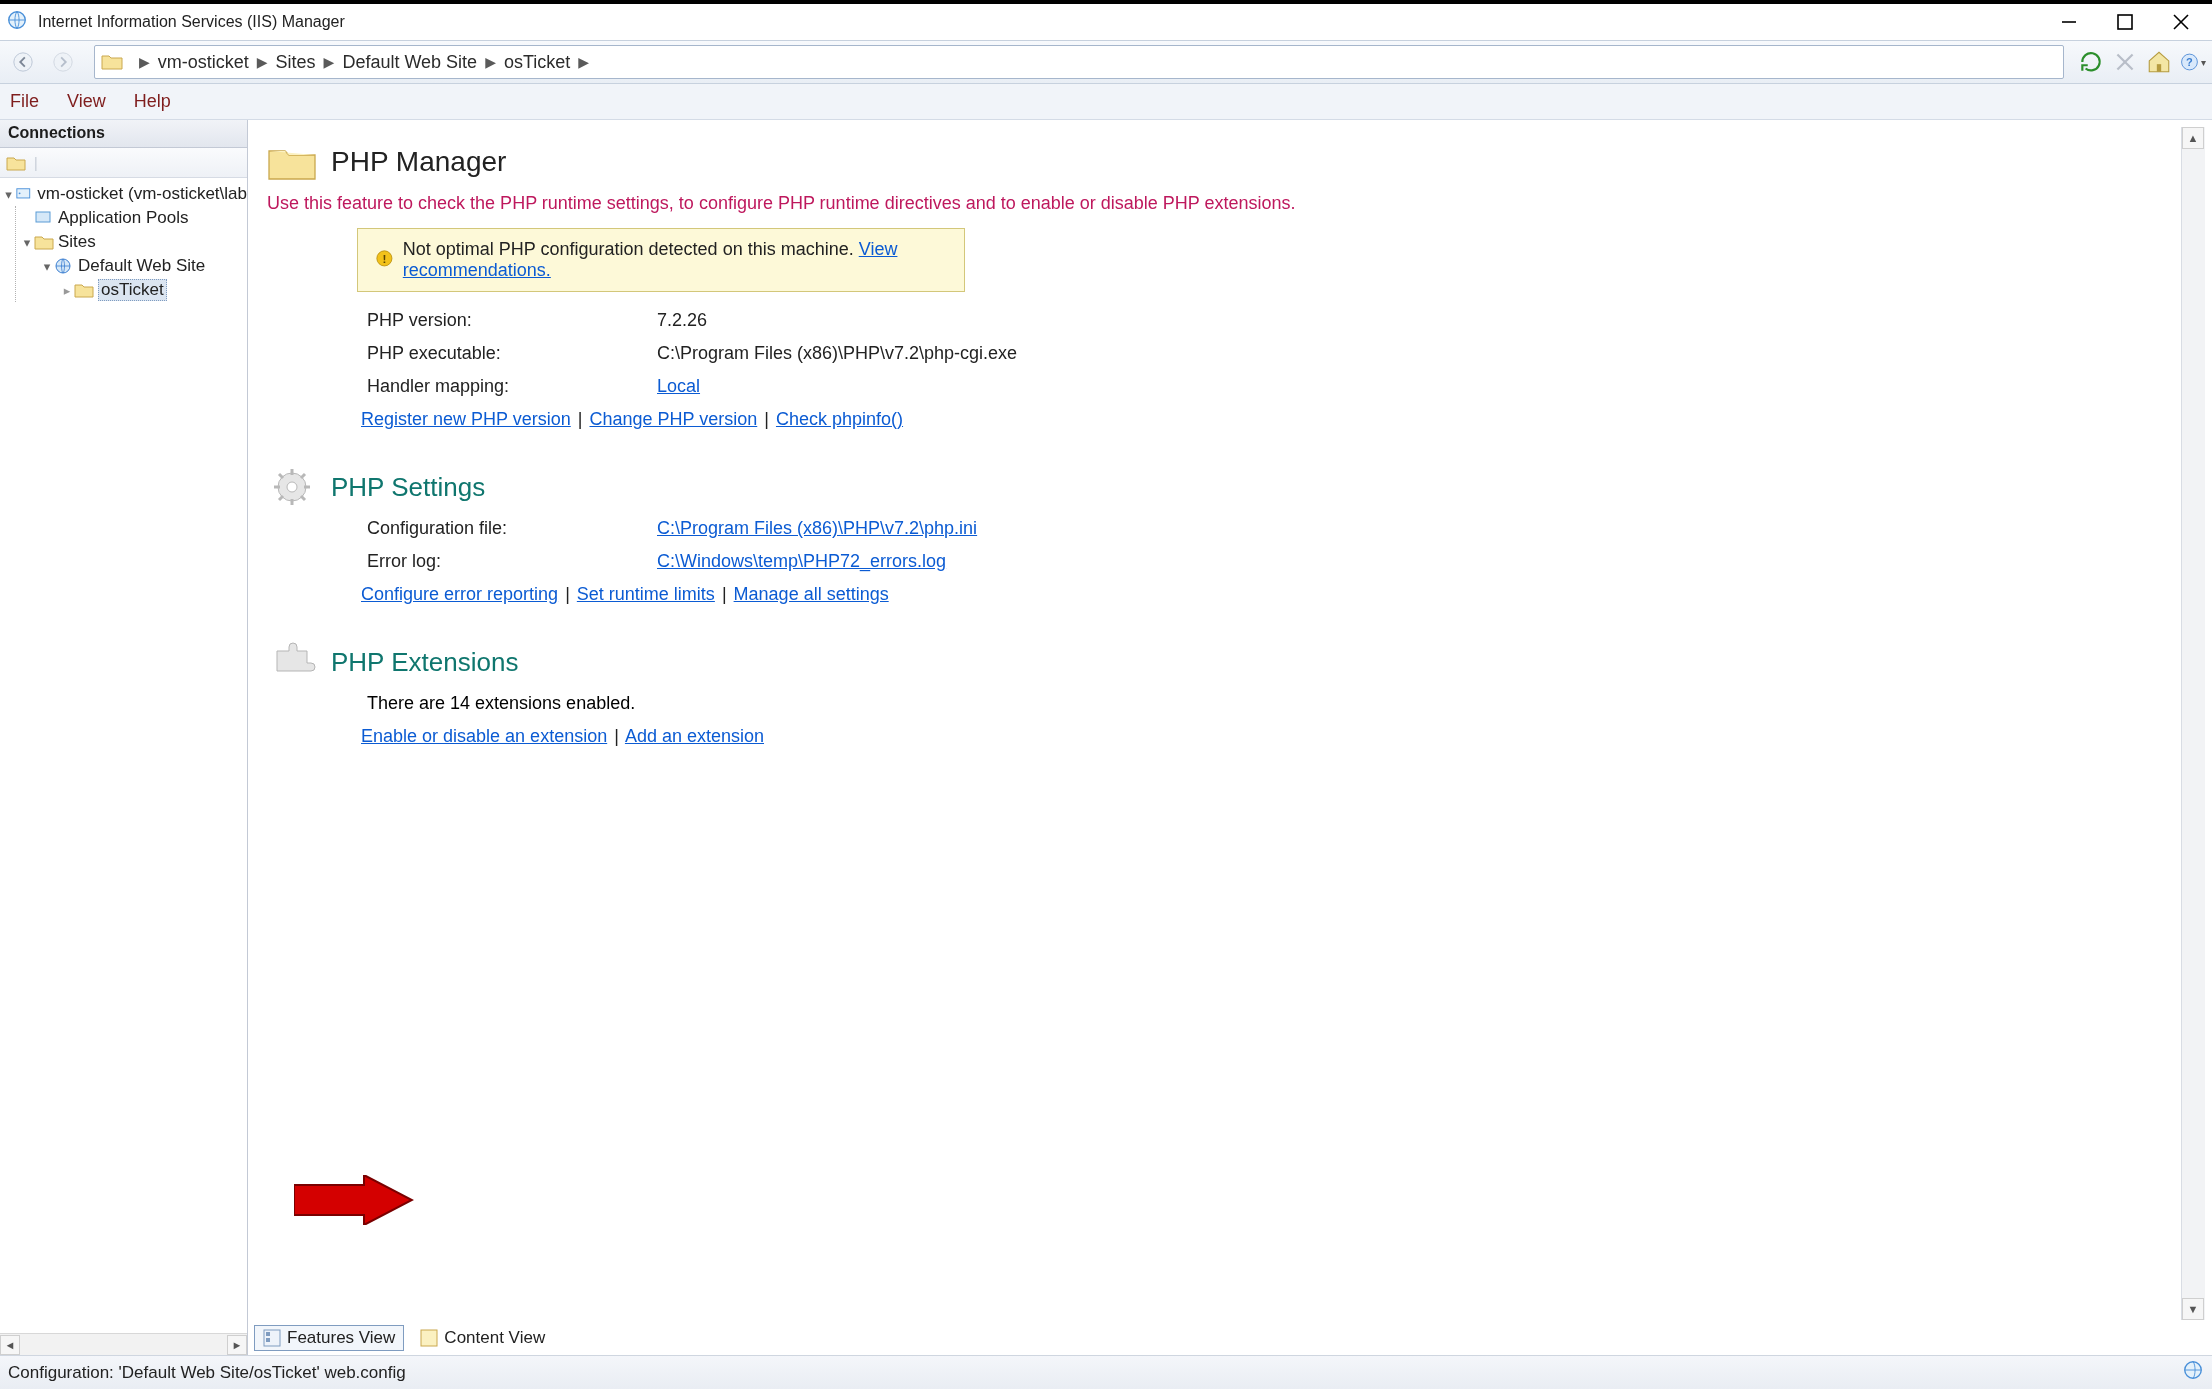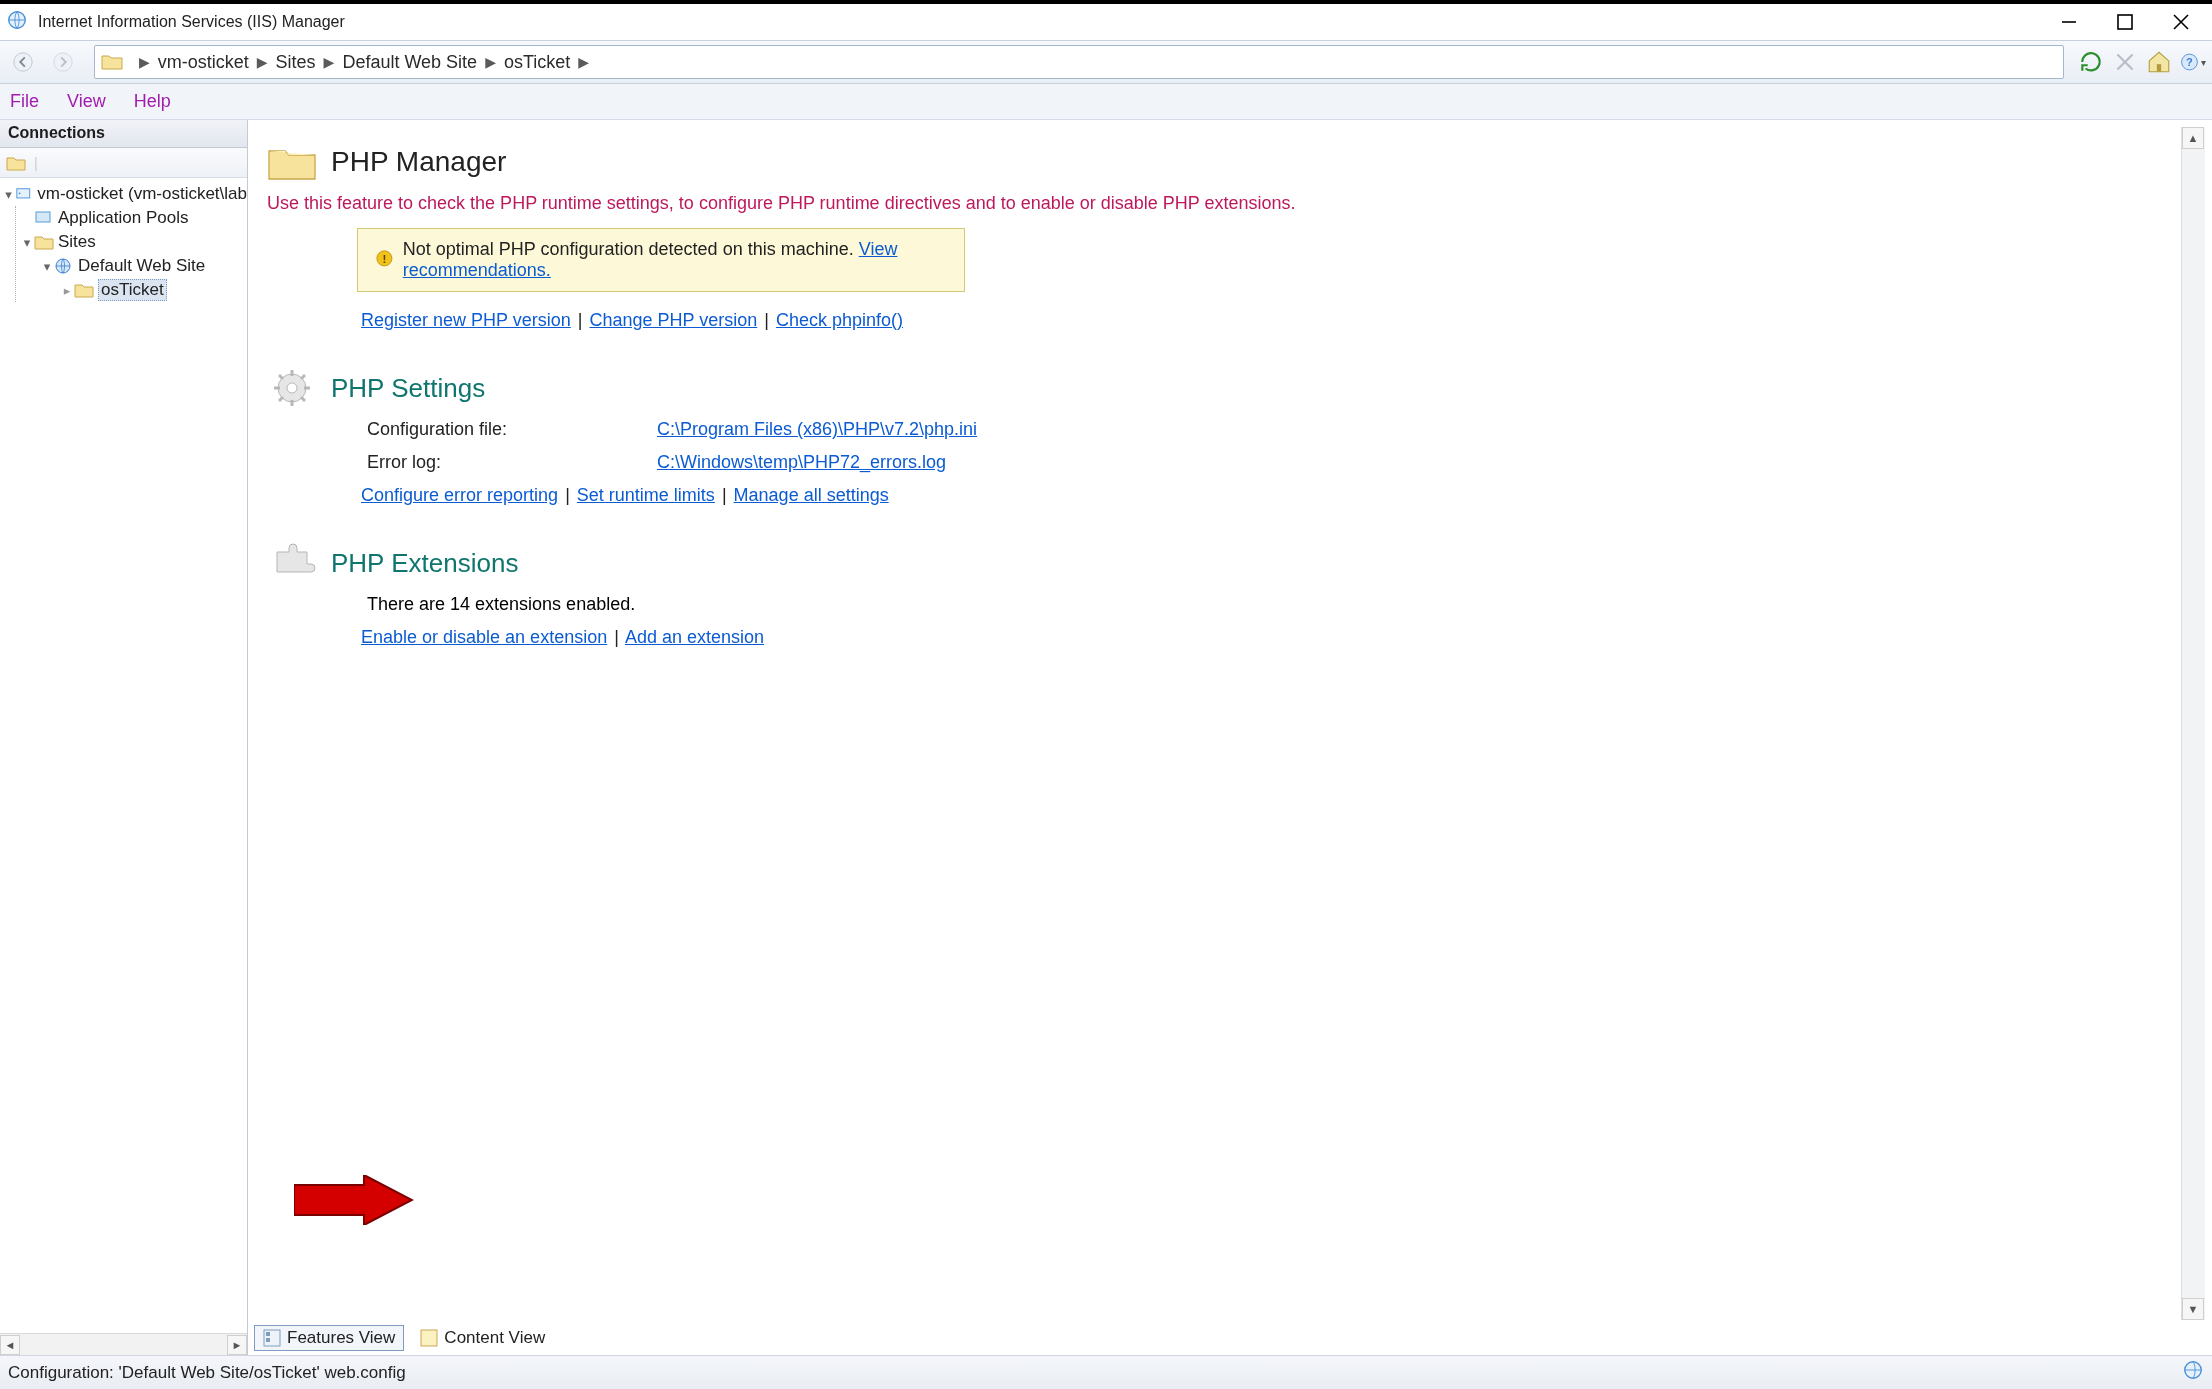--- a/index.html
+++ b/index.html
@@ -61,21 +61,21 @@
 .help-drop { display:flex; align-items:center; }
 
 .menubar {
   height: 36px;
   background: #f1f4f9;
   border-bottom: 1px solid #d4dbe6;
   display: flex;
   align-items: center;
   padding: 0 10px;
   font-size: 18px;
-  color: #a21caf;
+  color: #7f1d1d;
 }
 .menubar .menu-item { margin-right: 28px; }
 
 .main-area {
   display: flex;
   height: calc(100% - 40px - 44px - 36px - 34px);
   background: #fff;
 }
 
 .left-panel {
@@ -354,20 +354,34 @@
                 <text x="10" y="15" text-anchor="middle" font-size="14" font-weight="bold" fill="#5a4400">!</text>
               </svg>
           </span>
           <span>
             <span>Not optimal PHP configuration detected on this machine.</span>
             <span> </span>
             <span class="link">View recommendations.</span>
           </span>
         </div>
 
+        <div class="info-grid">
+          <div class="info-row">
+            <span class="info-label">PHP version:</span>
+            <span>7.2.26</span>
+          </div>
+          <div class="info-row">
+            <span class="info-label">PHP executable:</span>
+            <span>C:\Program Files (x86)\PHP\v7.2\php-cgi.exe</span>
+          </div>
+          <div class="info-row">
+            <span class="info-label">Handler mapping:</span>
+            <span class="link">Local</span>
+          </div>
+        </div>
         <div class="link-row">
           <span class="link">Register new PHP version</span>
           <span class="sep">|</span>
           <span class="link">Change PHP version</span>
           <span class="sep">|</span>
           <span class="link">Check phpinfo()</span>
         </div>
 
         <div class="sec">
           <div class="section-head">

